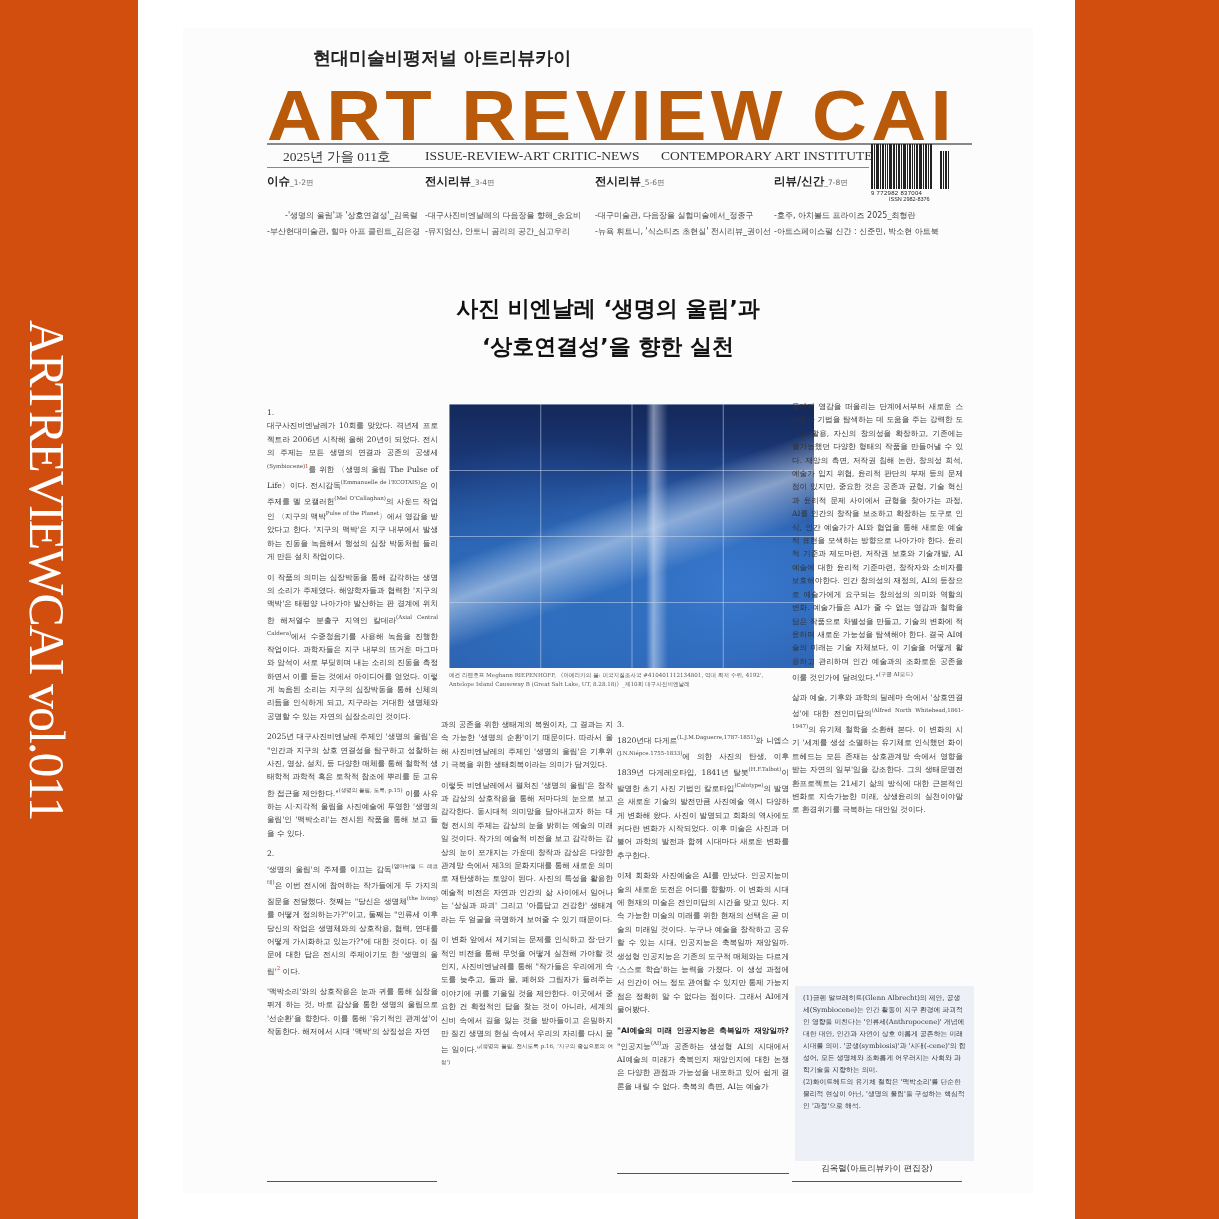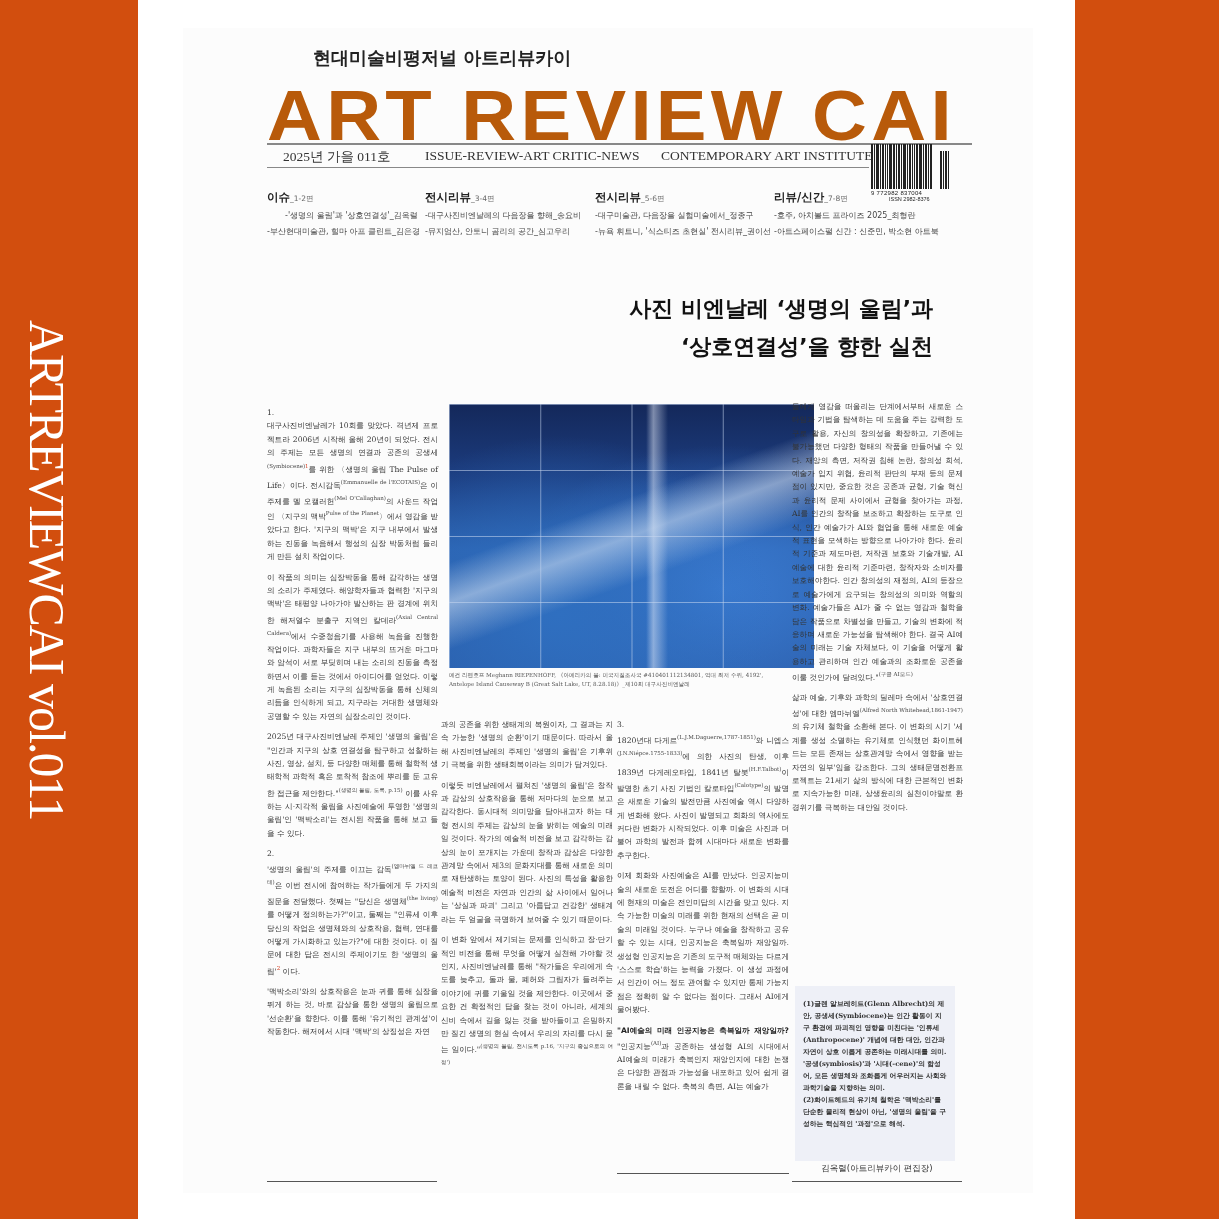--- a/index.html
+++ b/index.html
@@ -37,27 +37,27 @@
     font-family:"Liberation Serif", serif; font-size:13.5px; color:#333;text-decoration:underline; }
   .issue-row span { position:absolute; top:2px; white-space:nowrap; }
   .rule-mid { position:absolute; left:84px; top:139px; width:602px; height:1px; background:#888; }
   .barcode { position:absolute; left:688px; top:116px; width:100px; height:58px; }
   .barcode .bars { display:flex; height:45px; align-items:flex-end; }
   .barcode .bars i { display:block; background:#222; height:45px; margin-right:1px; }
   .barcode .num { font-family:"Liberation Sans", sans-serif; font-size:6px; color:#222; margin-top:1px; letter-spacing:0.3px;}
   .barcode .issn { font-family:"Liberation Sans", sans-serif; font-size:5.5px; color:#222; margin-left:18px;}
   .sections { position:absolute; left:84px; top:146px; width:600px; height:20px;
     font-family:"DejaVu Sans", sans-serif; font-size:11.5px; font-weight:bold; color:#222; }
-  .sections div { position:absolute; top:0; white-space:nowrap;margin-top:16px; }
+  .sections div { position:absolute; top:0; white-space:nowrap; }
   .sections small { font-weight:normal; font-size:7.5px; color:#666; }
   .toc { position:absolute; left:84px; top:178px; width:700px; font-family:"DejaVu Sans", sans-serif;
     font-size:8px; color:#444; }
   .toc div { position:absolute; white-space:nowrap; }
 
-  .headline { position:absolute; left:100px; top:262px; width:650px; text-align:right;
+  .headline { position:absolute; left:100px; top:262px; width:650px; text-align:center;
     font-family:"DejaVu Sans", sans-serif; font-weight:bold; font-size:22px; color:#111; line-height:38px; }
 
   .col { position:absolute; font-family:"DejaVu Serif", serif; font-size:7.6px; line-height:13.4px;
     color:#333; text-align:justify; }
   .col p { margin:0 0 7px 0; }
   .col .num { display:block; }
   .c1 { left:84px; top:378px; width:171px; }
   .c2 { left:258px; top:690px; width:172px; }
   .c3 { left:434px; top:690px; width:172px; }
   .c4 { left:609px; top:372px; width:171px; }
@@ -72,22 +72,22 @@
       radial-gradient(ellipse at 75% 70%, #3a7ad0 0%, rgba(58,122,208,0) 55%),
       linear-gradient(180deg, #14285a 0%, #1c3d80 28%, #2b62b0 55%, #2a5ca8 100%);
   }
   .artwork .grid { position:absolute; inset:0;
     background-image:
       linear-gradient(90deg, rgba(200,215,240,0.55) 1px, transparent 1px),
       linear-gradient(180deg, rgba(200,215,240,0.55) 1px, transparent 1px);
     background-size:91.25px 66px; }
   .caption { position:absolute; left:266px; top:643px; width:370px; font-family:"DejaVu Serif", serif;
     font-size:5.6px; line-height:9px; color:#555; }
-  .footnote-box { position:absolute; left:612px; top:958px; width:160px; height:175px; background:#eef0f7;
-    padding:12px 8px; box-sizing:border-box; font-family:"DejaVu Serif", serif; font-size:6.8px; line-height:12px; color:#333;font-weight:bold; }
+  .footnote-box { position:absolute; left:612px; top:958px; width:179px; height:175px; background:#eef0f7;
+    padding:6px 8px; box-sizing:border-box; font-family:"DejaVu Serif", serif; font-size:6.8px; line-height:12px; color:#333; }
   .footnote-box p { margin:0; }
   .byline { position:absolute; left:612px; top:1135px; width:164px; text-align:center;
     font-family:"DejaVu Sans", sans-serif; font-size:8.5px; color:#333; }
   .rule-bot { position:absolute; height:1px; background:#555; top:1153px; }
   .rule-bot.r1 { left:84px; width:170px; }
   .rule-bot.r4 { left:609px; width:170px; }
   .rule-bot.r3 { left:434px; width:172px; top:1145px; }
 </style>
 </head>
 <body>
@@ -198,21 +198,21 @@
     <div class="col c3">
       <span class="num">3.</span>
       <p><span>1820년대 다게르</span><span class="sup">(L.J.M.Daguerre,1787-1851)</span><span>와 니엡스</span><span class="sup">(J.N.Niépce.1755-1833)</span><span>에 의한 사진의 탄생, 이후 1839년 다게레오타입, 1841년 탈봇</span><span class="sup">(H.F.Talbot)</span><span>이 발명한 초기 사진 기법인 칼로타입</span><span class="sup">(Calotype)</span><span>의 발명은 새로운 기술의 발전만큼 사진예술 역시 다양하게 변화해 왔다. 사진이 발명되고 회화의 역사에도 커다란 변화가 시작되었다. 이후 미술은 사진과 더불어 과학의 발전과 함께 시대마다 새로운 변화를 추구한다.</span></p>
       <p>이제 회화와 사진예술은 AI를 만났다. 인공지능미술의 새로운 도전은 어디를 향할까. 이 변화의 시대에 현재의 미술은 전인미답의 시간을 맞고 있다. 지속 가능한 미술의 미래를 위한 현재의 선택은 곧 미술의 미래일 것이다. 누구나 예술을 창작하고 공유할 수 있는 시대, 인공지능은 축복일까 재앙일까. 생성형 인공지능은 기존의 도구적 매체와는 다르게 '스스로 학습'하는 능력을 가졌다. 이 생성 과정에서 인간이 어느 정도 관여할 수 있지만 통제 가능지점은 정확히 알 수 없다는 점이다. 그래서 AI에게 물어봤다.</p>
       <p><span class="bold">"AI예술의 미래 인공지능은 축복일까 재앙일까?</span><span> "인공지능</span><span class="sup">(AI)</span><span>과 공존하는 생성형 AI의 시대에서 AI예술의 미래가 축복인지 재앙인지에 대한 논쟁은 다양한 관점과 가능성을 내포하고 있어 쉽게 결론을 내릴 수 없다. 축복의 측면, AI는 예술가</span></p>
     </div>
     <div class="rule-bot r3"></div>
 
     <div class="col c4">
       <p><span>들에게 영감을 떠올리는 단계에서부터 새로운 스타일과 기법을 탐색하는 데 도움을 주는 강력한 도구로 활용, 자신의 창의성을 확장하고, 기존에는 불가능했던 다양한 형태의 작품을 만들어낼 수 있다. 재앙의 측면, 저작권 침해 논란, 창의성 희석, 예술가 입지 위협, 윤리적 판단의 부재 등의 문제점이 있지만, 중요한 것은 공존과 균형, 기술 혁신과 윤리적 문제 사이에서 균형을 찾아가는 과정, AI를 인간의 창작을 보조하고 확장하는 도구로 인식, 인간 예술가가 AI와 협업을 통해 새로운 예술적 표현을 모색하는 방향으로 나아가야 한다. 윤리적 기준과 제도마련, 저작권 보호와 기술개발, AI 예술에 대한 윤리적 기준마련, 창작자와 소비자를 보호해야한다. 인간 창의성의 재정의, AI의 등장으로 예술가에게 요구되는 창의성의 의미와 역할의 변화. 예술가들은 AI가 줄 수 없는 영감과 철학을 담은 작품으로 차별성을 만들고, 기술의 변화에 적응하며 새로운 가능성을 탐색해야 한다. 결국 AI예술의 미래는 기술 자체보다, 이 기술을 어떻게 활용하고 관리하며 인간 예술과의 조화로운 공존을 이룰 것인가에 달려있다."</span><span class="sup">(구글 AI모드)</span></p>
-      <p><span>삶과 예술, 기후와 과학의 딜레마 속에서 '상호연결성'에 대한 엠마뉘엘</span><span class="sup">(Alfred North Whitehead,1861-1947)</span><span>의 유기체 철학을 소환해 본다. 이 변화의 시기 '세계를 생성 소멸하는 유기체로 인식했던 화이트헤드는 모든 존재는 상호관계망 속에서 영향을 받는 자연의 일부'임을 강조한다. 그의 생태문명전환프로젝트는 21세기 삶의 방식에 대한 근본적인 변화로 지속가능한 미래, 상생윤리의 실천이야말로 환경위기를 극복하는 대안일 것이다.</span></p>
+      <p><span>삶과 예술, 기후와 과학의 딜레마 속에서 '상호연결성'에 대한 전인미답의</span><span class="sup">(Alfred North Whitehead,1861-1947)</span><span>의 유기체 철학을 소환해 본다. 이 변화의 시기 '세계를 생성 소멸하는 유기체로 인식했던 화이트헤드는 모든 존재는 상호관계망 속에서 영향을 받는 자연의 일부'임을 강조한다. 그의 생태문명전환프로젝트는 21세기 삶의 방식에 대한 근본적인 변화로 지속가능한 미래, 상생윤리의 실천이야말로 환경위기를 극복하는 대안일 것이다.</span></p>
     </div>
 
     <div class="footnote-box">
       <p>(1)글렌 알브레히트(Glenn Albrecht)의 제안, 공생세(Symbiocene)는 인간 활동이 지구 환경에 파괴적인 영향을 미친다는 '인류세(Anthropocene)' 개념에 대한 대안, 인간과 자연이 상호 이롭게 공존하는 미래시대를 의미. '공생(symbiosis)'과 '시대(-cene)'의 합성어, 모든 생명체와 조화롭게 어우러지는 사회와 과학기술을 지향하는 의미.</p>
       <p>(2)화이트헤드의 유기체 철학은 '맥박소리'를 단순한 물리적 현상이 아닌, '생명의 울림'을 구성하는 핵심적인 '과정'으로 해석.</p>
     </div>
     <div class="byline">김옥렬(아트리뷰카이 편집장)</div>
     <div class="rule-bot r4"></div>
 
   </div>

